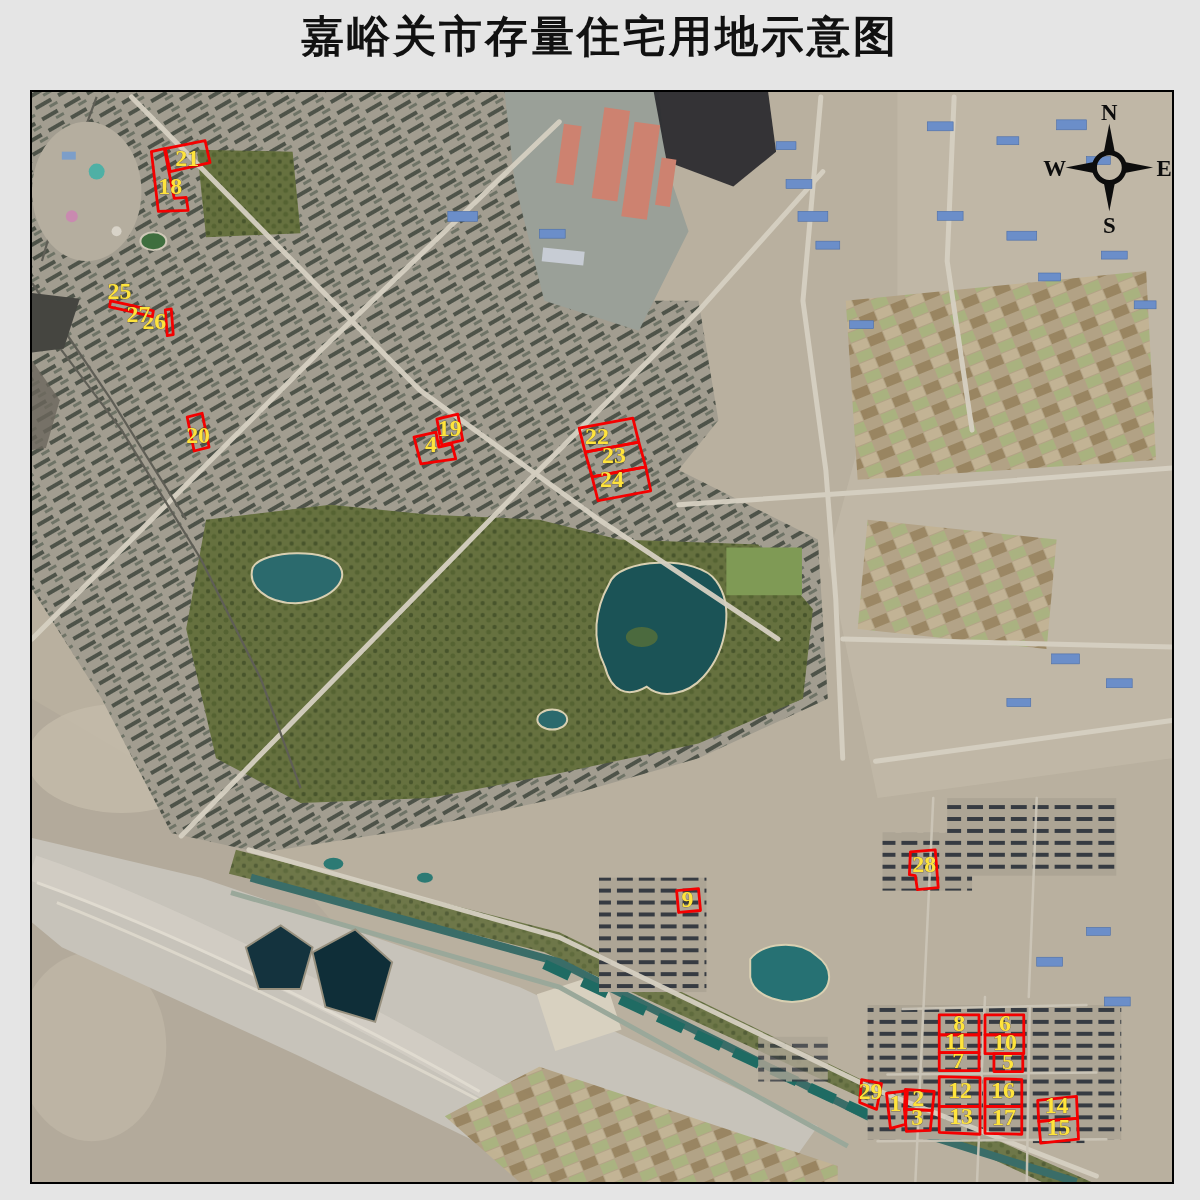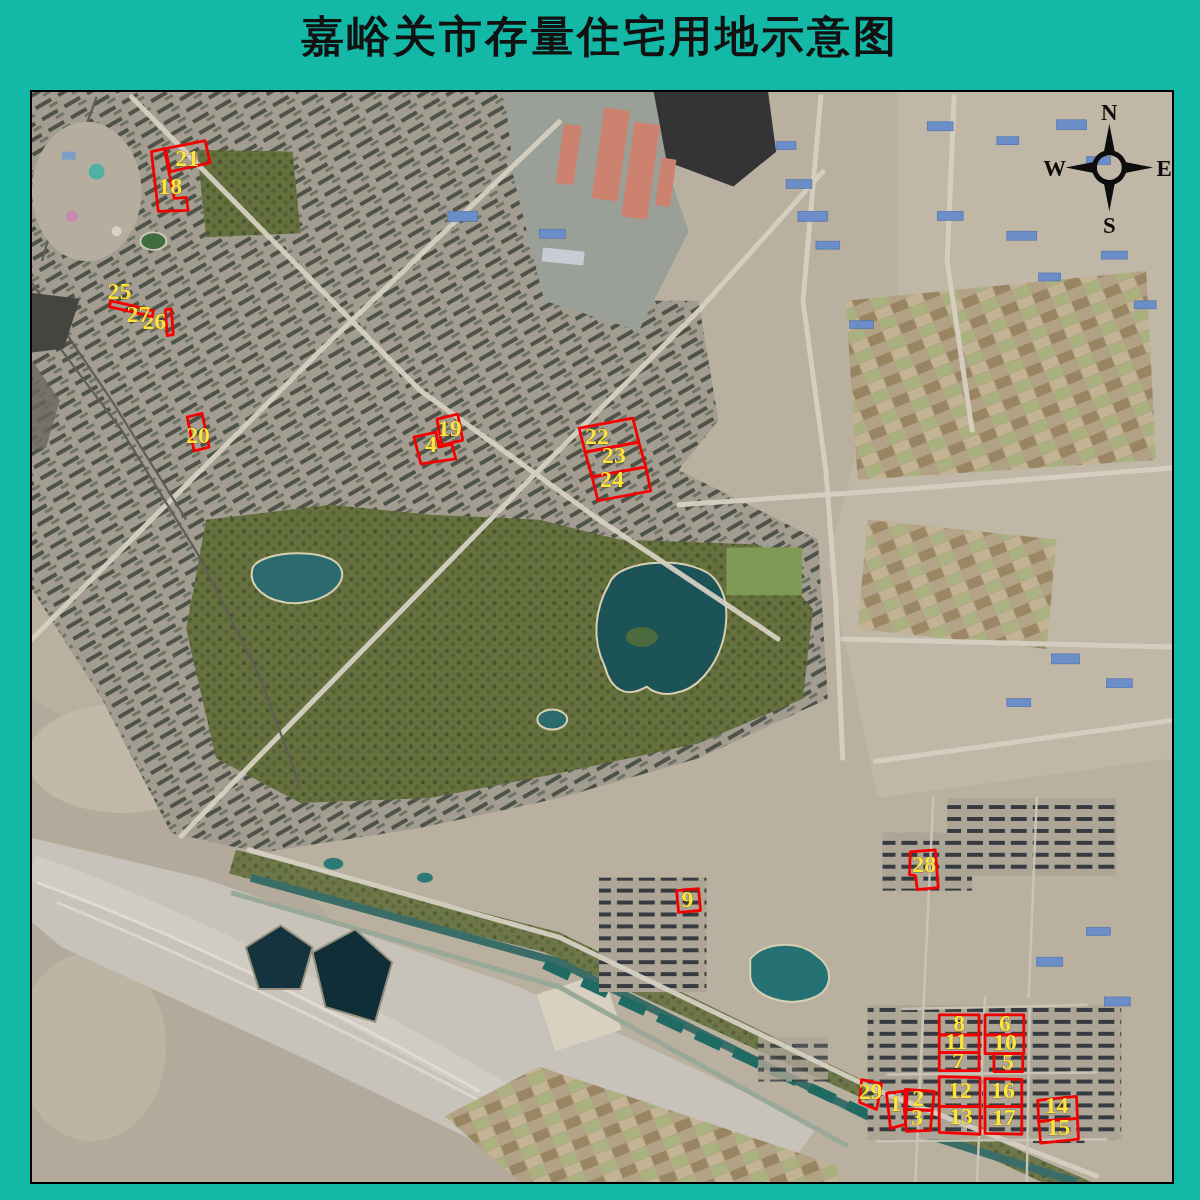--- a/index.html
+++ b/index.html
@@ -1,16 +1,16 @@
 <!DOCTYPE html>
 <html><head>
 <meta charset="utf-8">
 <style>
   html,body{margin:0;padding:0;background:#ffffff;}
-  .page{position:relative;width:1200px;height:1200px;background:#14b8a6;overflow:hidden;
+  .page{position:relative;width:1200px;height:1200px;background:#e5e5e5;overflow:hidden;
         font-family:"Liberation Serif", serif;}
   .title{position:absolute;top:8px;left:0;width:1200px;margin:0;text-align:center;
          font-size:43px;font-weight:bold;letter-spacing:3px;color:#111;
          font-family:"Liberation Serif", serif;}
   .map-frame{position:absolute;left:30px;top:90px;width:1144px;height:1094px;
              border:2px solid #000;box-sizing:border-box;background:#b9b09f;}
   .map-frame svg{display:block;width:100%;height:100%;}
   .parcel{fill:none;stroke:#f40000;stroke-width:2.8;stroke-linejoin:round;}
   .parcel-label{fill:#ffe43c;font-family:"Liberation Serif", serif;font-weight:bold;
                 font-size:24px;text-anchor:middle;paint-order:stroke;

